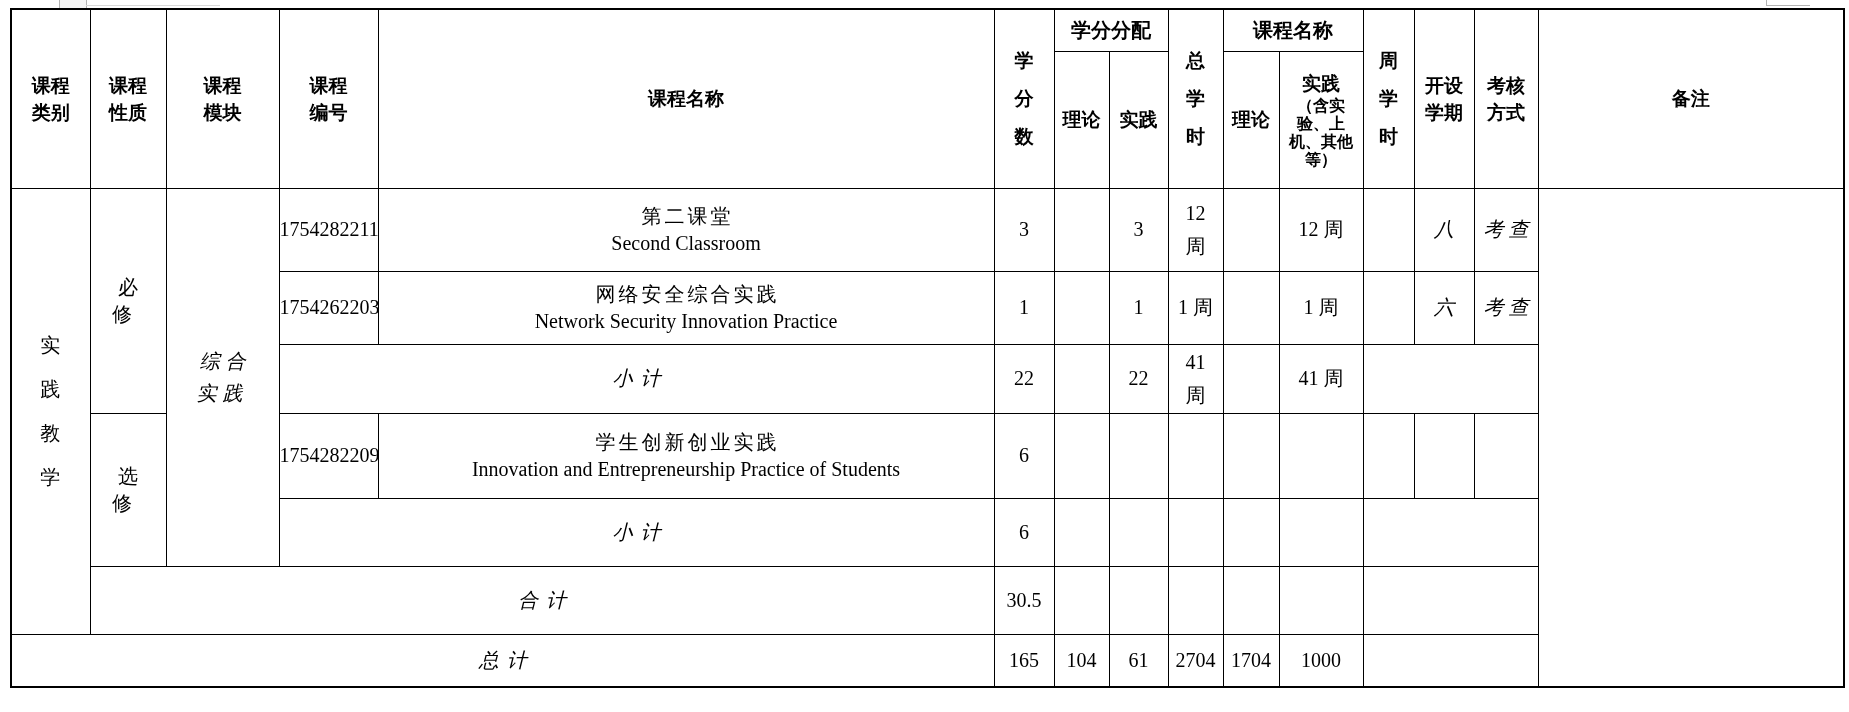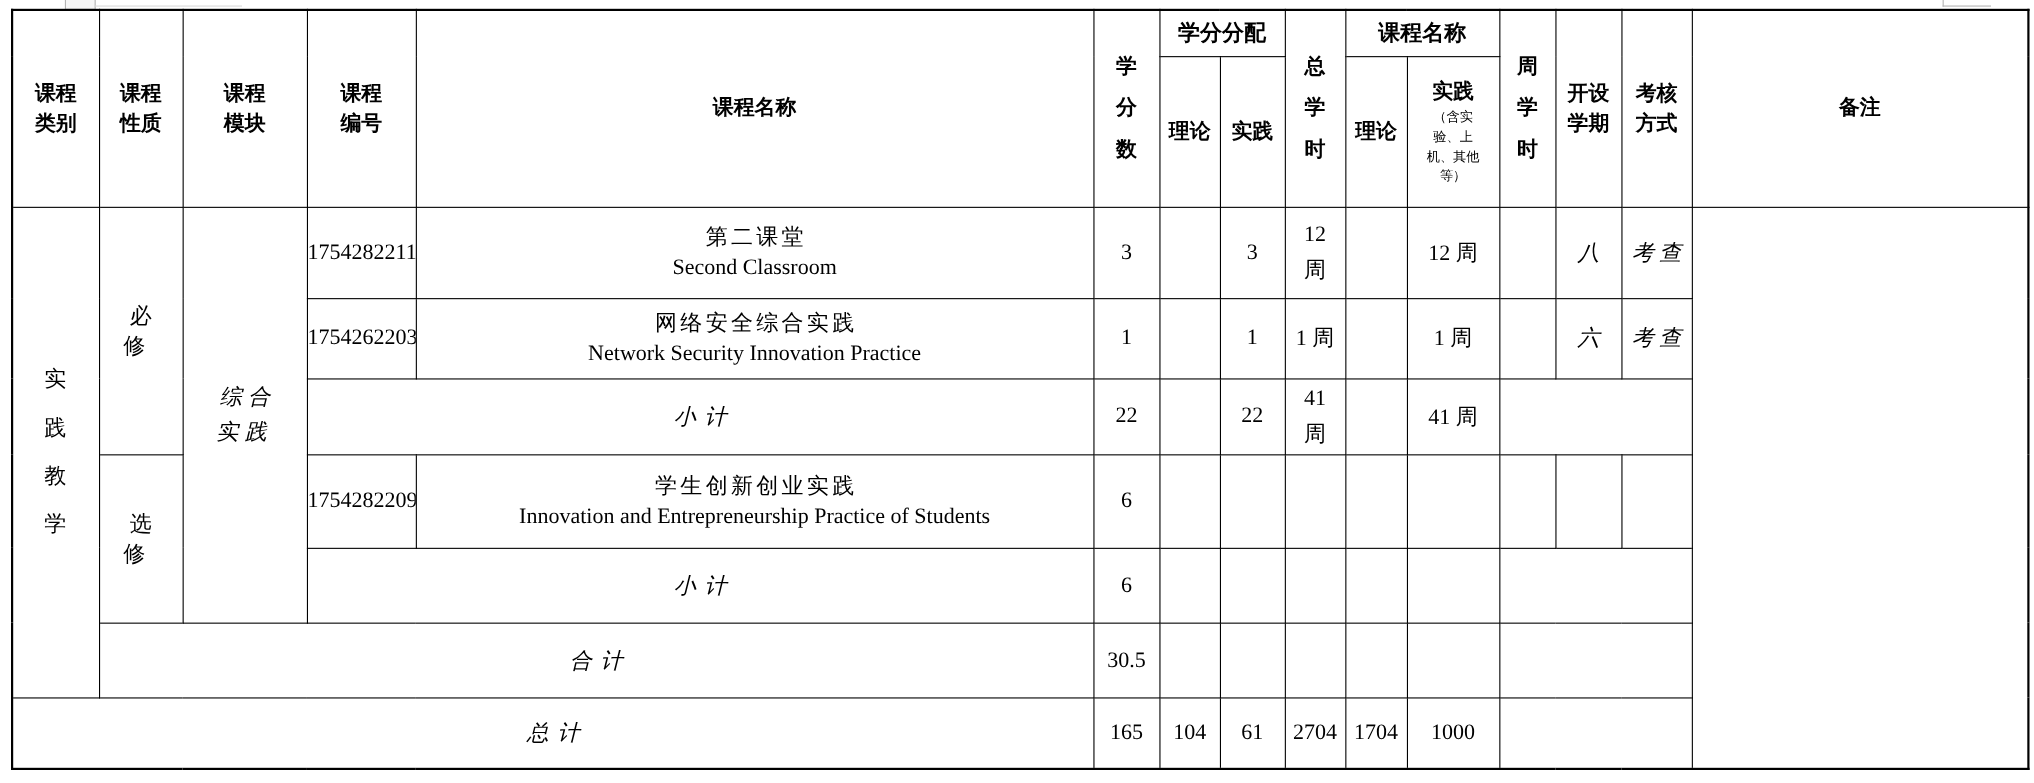--- a/index.html
+++ b/index.html
@@ -14,21 +14,21 @@
   .plan th,.plan td{
     border:1px solid #000;padding:0;margin:0;
     text-align:center;vertical-align:middle;overflow:hidden;
   }
   .plan th{
     font-family:"Liberation Sans",sans-serif;font-weight:bold;
     font-size:19px;line-height:27px;white-space:pre-line;
   }
   .plan th.group{font-size:20px;}
   .plan th.vhead{line-height:38px;}
-  .note{display:block;font-size:12px;line-height:18px;font-weight:normal;white-space:pre-line;}
+  .note{display:block;font-size:16px;line-height:18px;font-weight:bold;white-space:pre-line;}
 
   .plan td{font-size:20px;}
   .vbody{white-space:pre-line;line-height:44px;letter-spacing:1px;}
   .modcell{white-space:pre-line;line-height:32px;letter-spacing:6px;text-indent:6px;font-style:italic;}
   .naturecell{letter-spacing:12px;text-indent:12px;}
   .sumlabel{letter-spacing:8px;text-indent:8px;font-style:italic;}
   .zhname{letter-spacing:3px;text-indent:3px;line-height:27px;}
   .enname{line-height:27px;text-align:center;}
   .hourswrap{white-space:pre-line;line-height:33px;}
   .kai{font-style:italic;}
@@ -195,21 +195,21 @@
       <td colspan="4" class="sumlabel">合计</td>
       <td>30.5</td>
       <td></td>
       <td></td>
       <td></td>
       <td></td>
       <td></td>
       <td colspan="3"></td>
     </tr>
 
-    <tr style="height:65px">
+    <tr style="height:53px">
       <td colspan="5" class="sumlabel">总计</td>
       <td>165</td>
       <td>104</td>
       <td>61</td>
       <td>2704</td>
       <td>1704</td>
       <td>1000</td>
       <td colspan="3"></td>
     </tr>
   </tbody>

